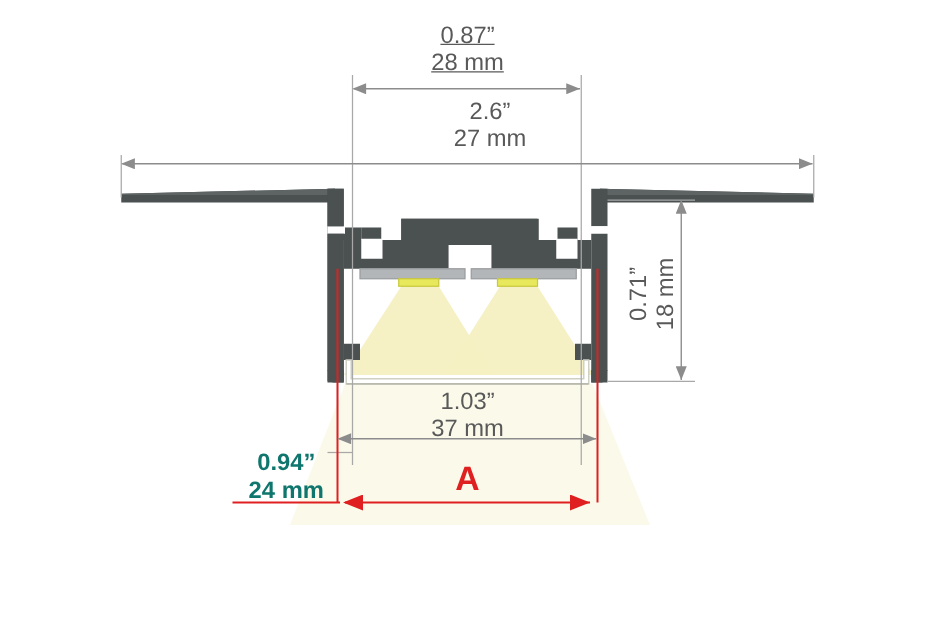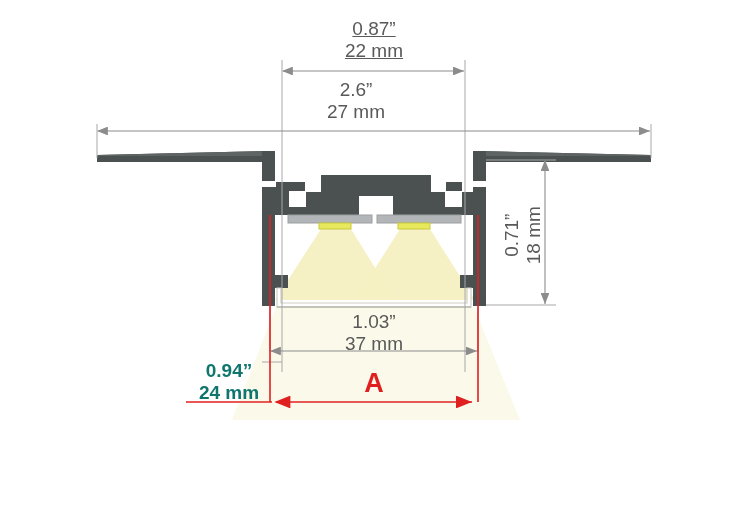--- a/index.html
+++ b/index.html
@@ -166,24 +166,24 @@
 
     <line x1="271" y1="351" x2="477" y2="351" stroke="#8c8c8c" stroke-width="1.1" marker-start="url(#arrGrayStart)" marker-end="url(#arrGrayEnd)"></line>
 
     <line x1="186" y1="402" x2="272" y2="402" stroke="#e02020" stroke-width="1.6"></line>
 
     <line x1="276" y1="402" x2="472" y2="402" stroke="#e02020" stroke-width="1.6" marker-start="url(#arrRedStart)" marker-end="url(#arrRedEnd)"></line>
   </svg>
 
   <div class="dim-label" style="left:282px; top:18px; width:184px;text-decoration:underline;">
     <div>0.87”</div>
-    <div>22 mm</div>
-  </div>
-
-  <div class="dim-label" style="left:282px; top:79px; width:148px;">
+    <div>28 mm</div>
+  </div>
+
+  <div class="dim-label" style="left:282px; top:79px; width:148px;padding-left:36px;">
     <div>2.6”</div>
     <div>27 mm</div>
   </div>
 
   <div class="dim-label vert" style="left:452px; top:224px; width:120px; transform:rotate(-90deg);">
     <span>0.71”</span>
   </div>
 
   <div class="dim-label vert" style="left:474px; top:224px; width:120px; transform:rotate(-90deg);">
     <span>18 mm</span>

